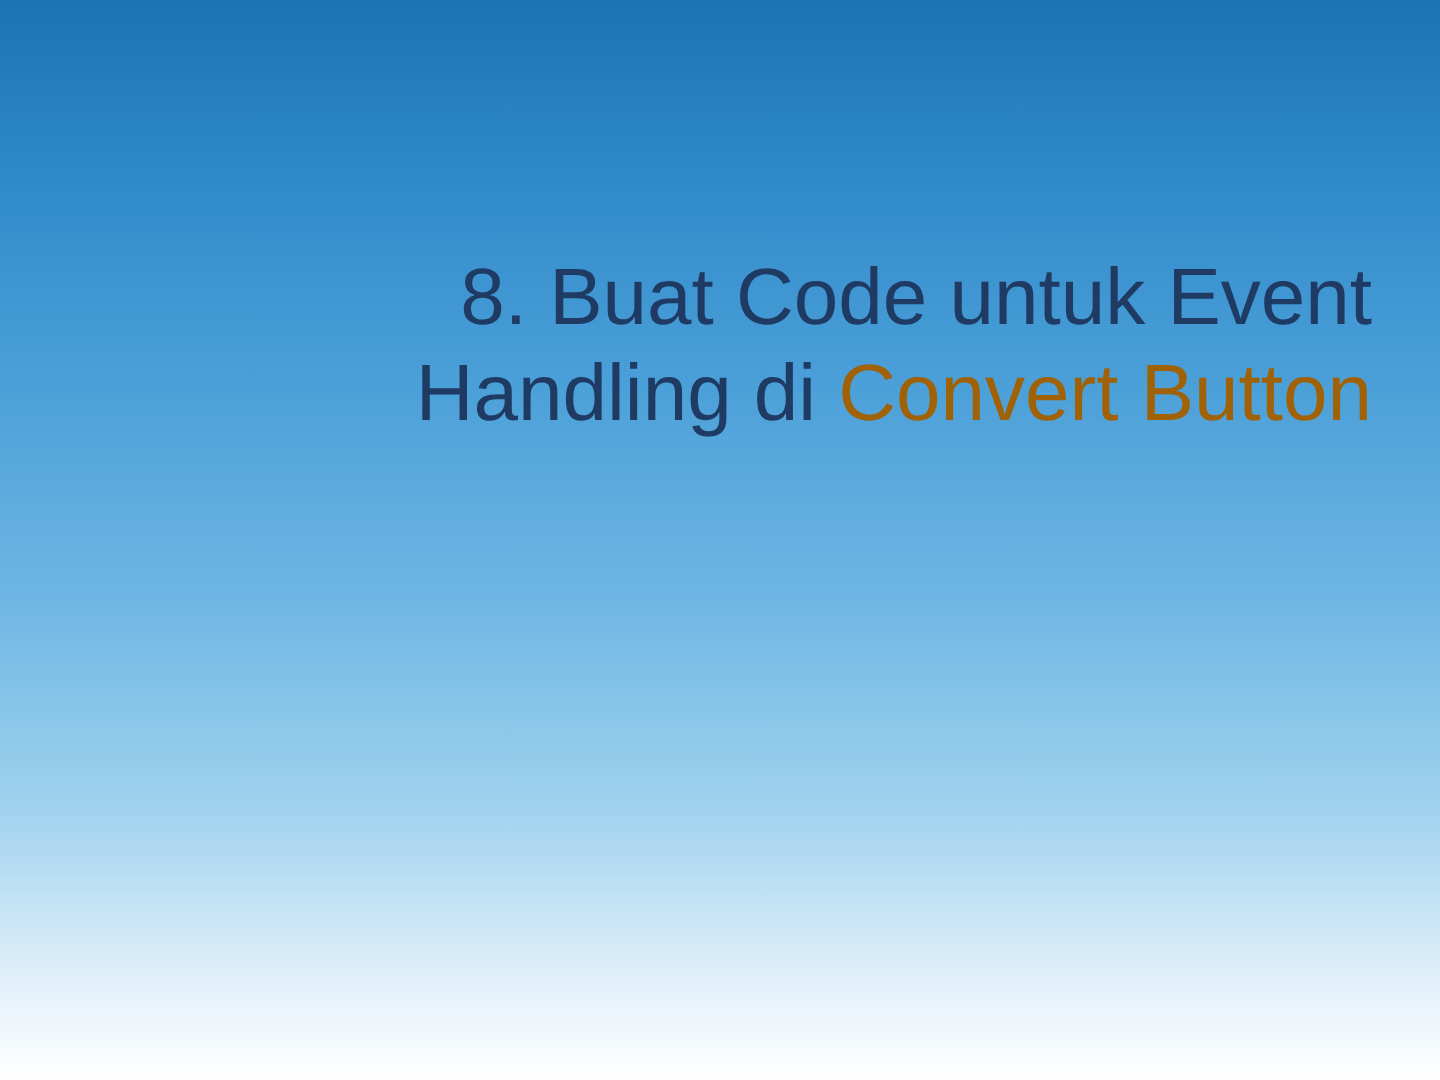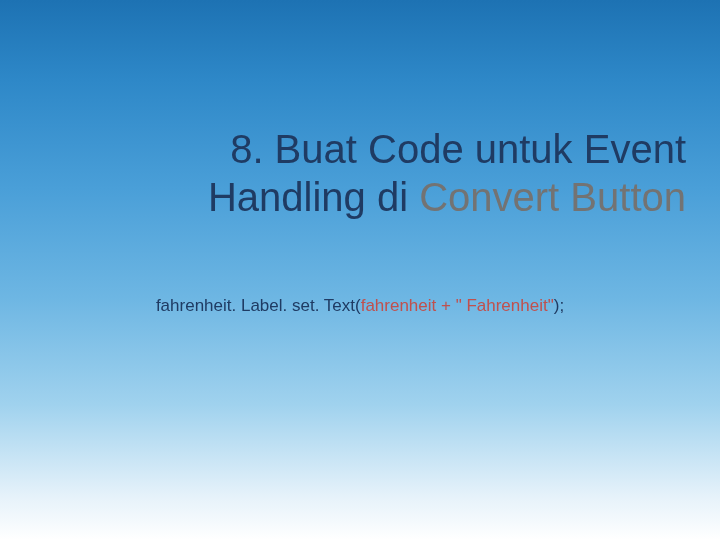--- a/index.html
+++ b/index.html
@@ -30,21 +30,21 @@
     text-align: right;
     padding: 0 50px;
   }
   .title-block h1 {
     font-weight: 400;
     font-size: 40px;
     line-height: 1.2;
     color: #1f3b63;
   }
   .title-block .emph {
-    color: #737373;
+    color: #a16207;
   }
   .code-block {
     position: absolute;
     top: 290px;
     left: 0;
     width: 100%;
     text-align: center;
     padding: 0 22px;
     font-size: 17px;
     line-height: 1.6;
@@ -60,18 +60,15 @@
 <div class="slide">
 
   <div class="title-block">
     <h1>
       <span>8. Buat Code untuk Event</span><br>
       <span>Handling di </span><span class="emph">Convert Button</span>
     </h1>
   </div>
 
   <div class="code-block">
-    <div class="code-line2">
-      <span>fahrenheit. Label. set. Text(</span><span class="arg">fahrenheit + " Fahrenheit"</span><span>);</span>
-    </div>
   </div>
 
 </div>
 
 </body></html>

